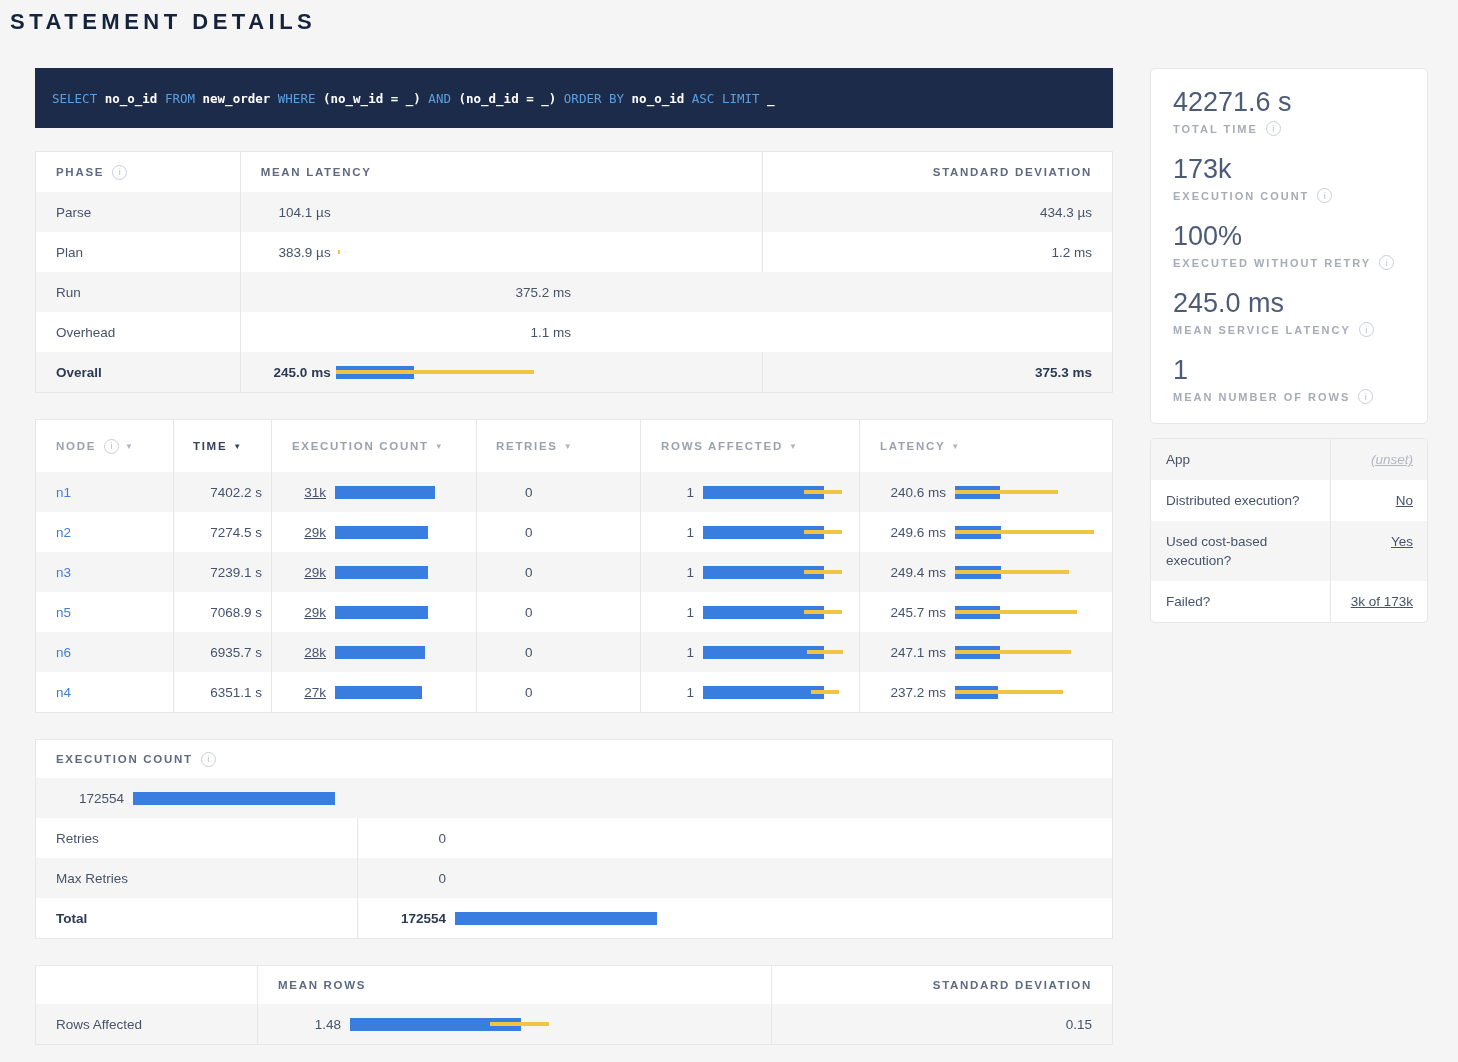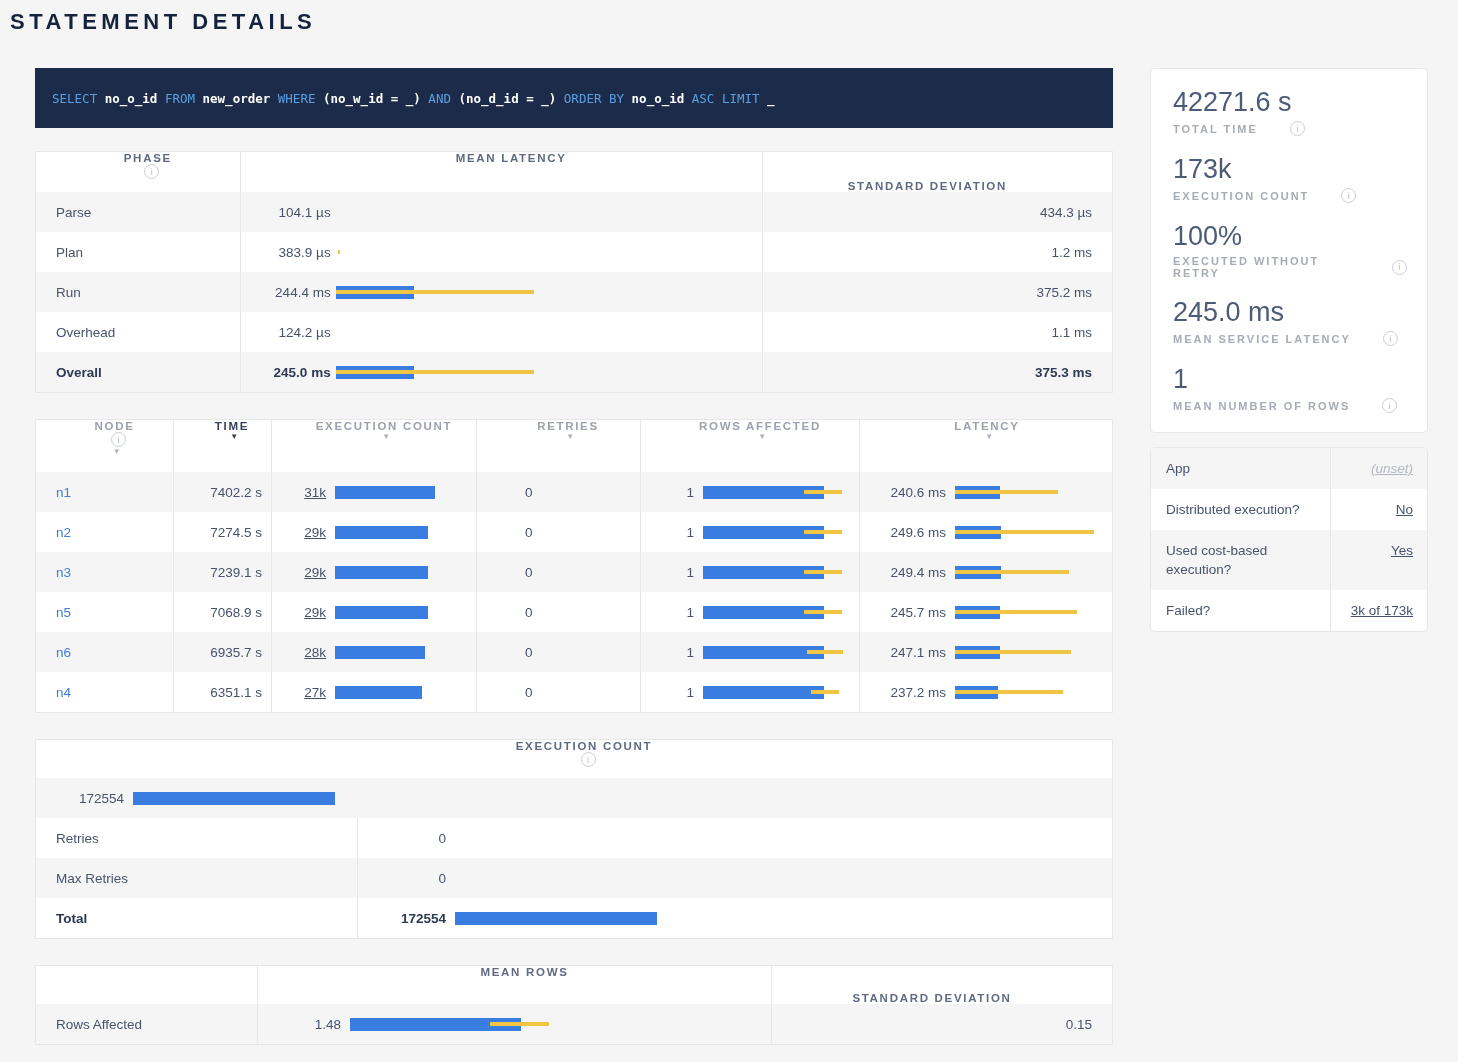--- a/index.html
+++ b/index.html
@@ -32,21 +32,21 @@
 
   
   .t { background:#fff; border:1px solid #e7e7e7; margin-bottom:26px; }
   .tr { display:flex; }
   .tr.stripe { background:#f5f5f5; }
   .h40 { height:40px; }
   .h52 { height:52px; }
   .h38 { height:38px; }
   .td { display:flex; align-items:center; font-size:13.5px; color:#46536b; }
   .divr { border-right:1px solid #e7e7e7; }
-  .th { font-size:11.5px; font-weight:700; letter-spacing:1.7px; color:#5f6a80;flex-direction:column; }
+  .th { font-size:11.5px; font-weight:700; letter-spacing:1.7px; color:#5f6a80; }
   .th-sortable { color:#9ba1ad; }
   .th-active { color:#36415a; }
   .thr { justify-content:flex-end; }
   .bold-row .td, .bold { font-weight:700; color:#2c3a54; }
   .right { justify-content:flex-end; }
 
   
   .pc1 { width:205px; padding-left:20px; }
   .pc2 { width:523px; padding-left:20px; }
   .pc3 { width:350px; padding-right:20px; justify-content:flex-end; }
@@ -96,21 +96,21 @@
     color:#b3b9c3; margin-left:8px; cursor:pointer;
   }
 
   
   .card { background:#fff; border:1px solid #e7e7e7; border-radius:5px; }
   .stats-card { padding:17px 20px 2px 22px; margin-bottom:14px; }
   .stat { margin-bottom:17px; }
   .stat-value { font-size:27px; font-weight:400; color:#4c5b77; line-height:32px; }
   .stat-label {
     display:flex; align-items:center; margin-top:3px;
-    font-size:11px; font-weight:700; letter-spacing:2px; color:#a6abb6;gap:24px;
+    font-size:11px; font-weight:700; letter-spacing:2px; color:#a6abb6;
   }
   .details-card { overflow:hidden; }
   .d-row { display:flex; }
   .d-row.stripe { background:#f5f5f5;justify-content:center; }
   .d-label { flex:1; padding:11px 15px; border-right:1px solid #e7e7e7; font-size:13.5px; color:#46536b; line-height:19px; }
   .d-value { width:96px; padding:11px 14px; font-size:13.5px; color:#46536b; text-align:right; line-height:19px;text-decoration:underline; }
   .d-value.muted { color:#b2b7c0; font-style:italic; }
 </style>
 </head>
 <body>
@@ -151,35 +151,24 @@
             <div class="td pc2 divr">
               <span class="val v70">383.9 µs</span>
               <span class="bar m5">
                 <span class="bar-yellow" style="left: 2px; width: 2px;"></span>
               </span>
             </div>
             <div class="td pc3 right">1.2 ms</div>
           </div>
           <div class="tr h40 stripe">
             <div class="td pc1 divr">Run</div>
-            <div class="td pc2 divr">
-              <span class="val v70">244.4 ms</span>
-              <span class="bar m5">
-                <span class="bar-blue" style="width: 78px;"></span>
-                <span class="bar-yellow" style="left: 0px; width: 198px;"></span>
-              </span>
-            </div>
             <div class="td pc3 right">375.2 ms</div>
           </div>
           <div class="tr h40">
             <div class="td pc1 divr">Overhead</div>
-            <div class="td pc2 divr">
-              <span class="val v70">124.2 µs</span>
-              <span class="bar m5"></span>
-            </div>
             <div class="td pc3 right">1.1 ms</div>
           </div>
           <div class="tr h40 stripe bold-row">
             <div class="td pc1 divr">Overall</div>
             <div class="td pc2 divr">
               <span class="val v70">245.0 ms</span>
               <span class="bar m5">
                 <span class="bar-blue" style="width: 78px;"></span>
                 <span class="bar-yellow" style="left: 0px; width: 198px;"></span>
               </span>

